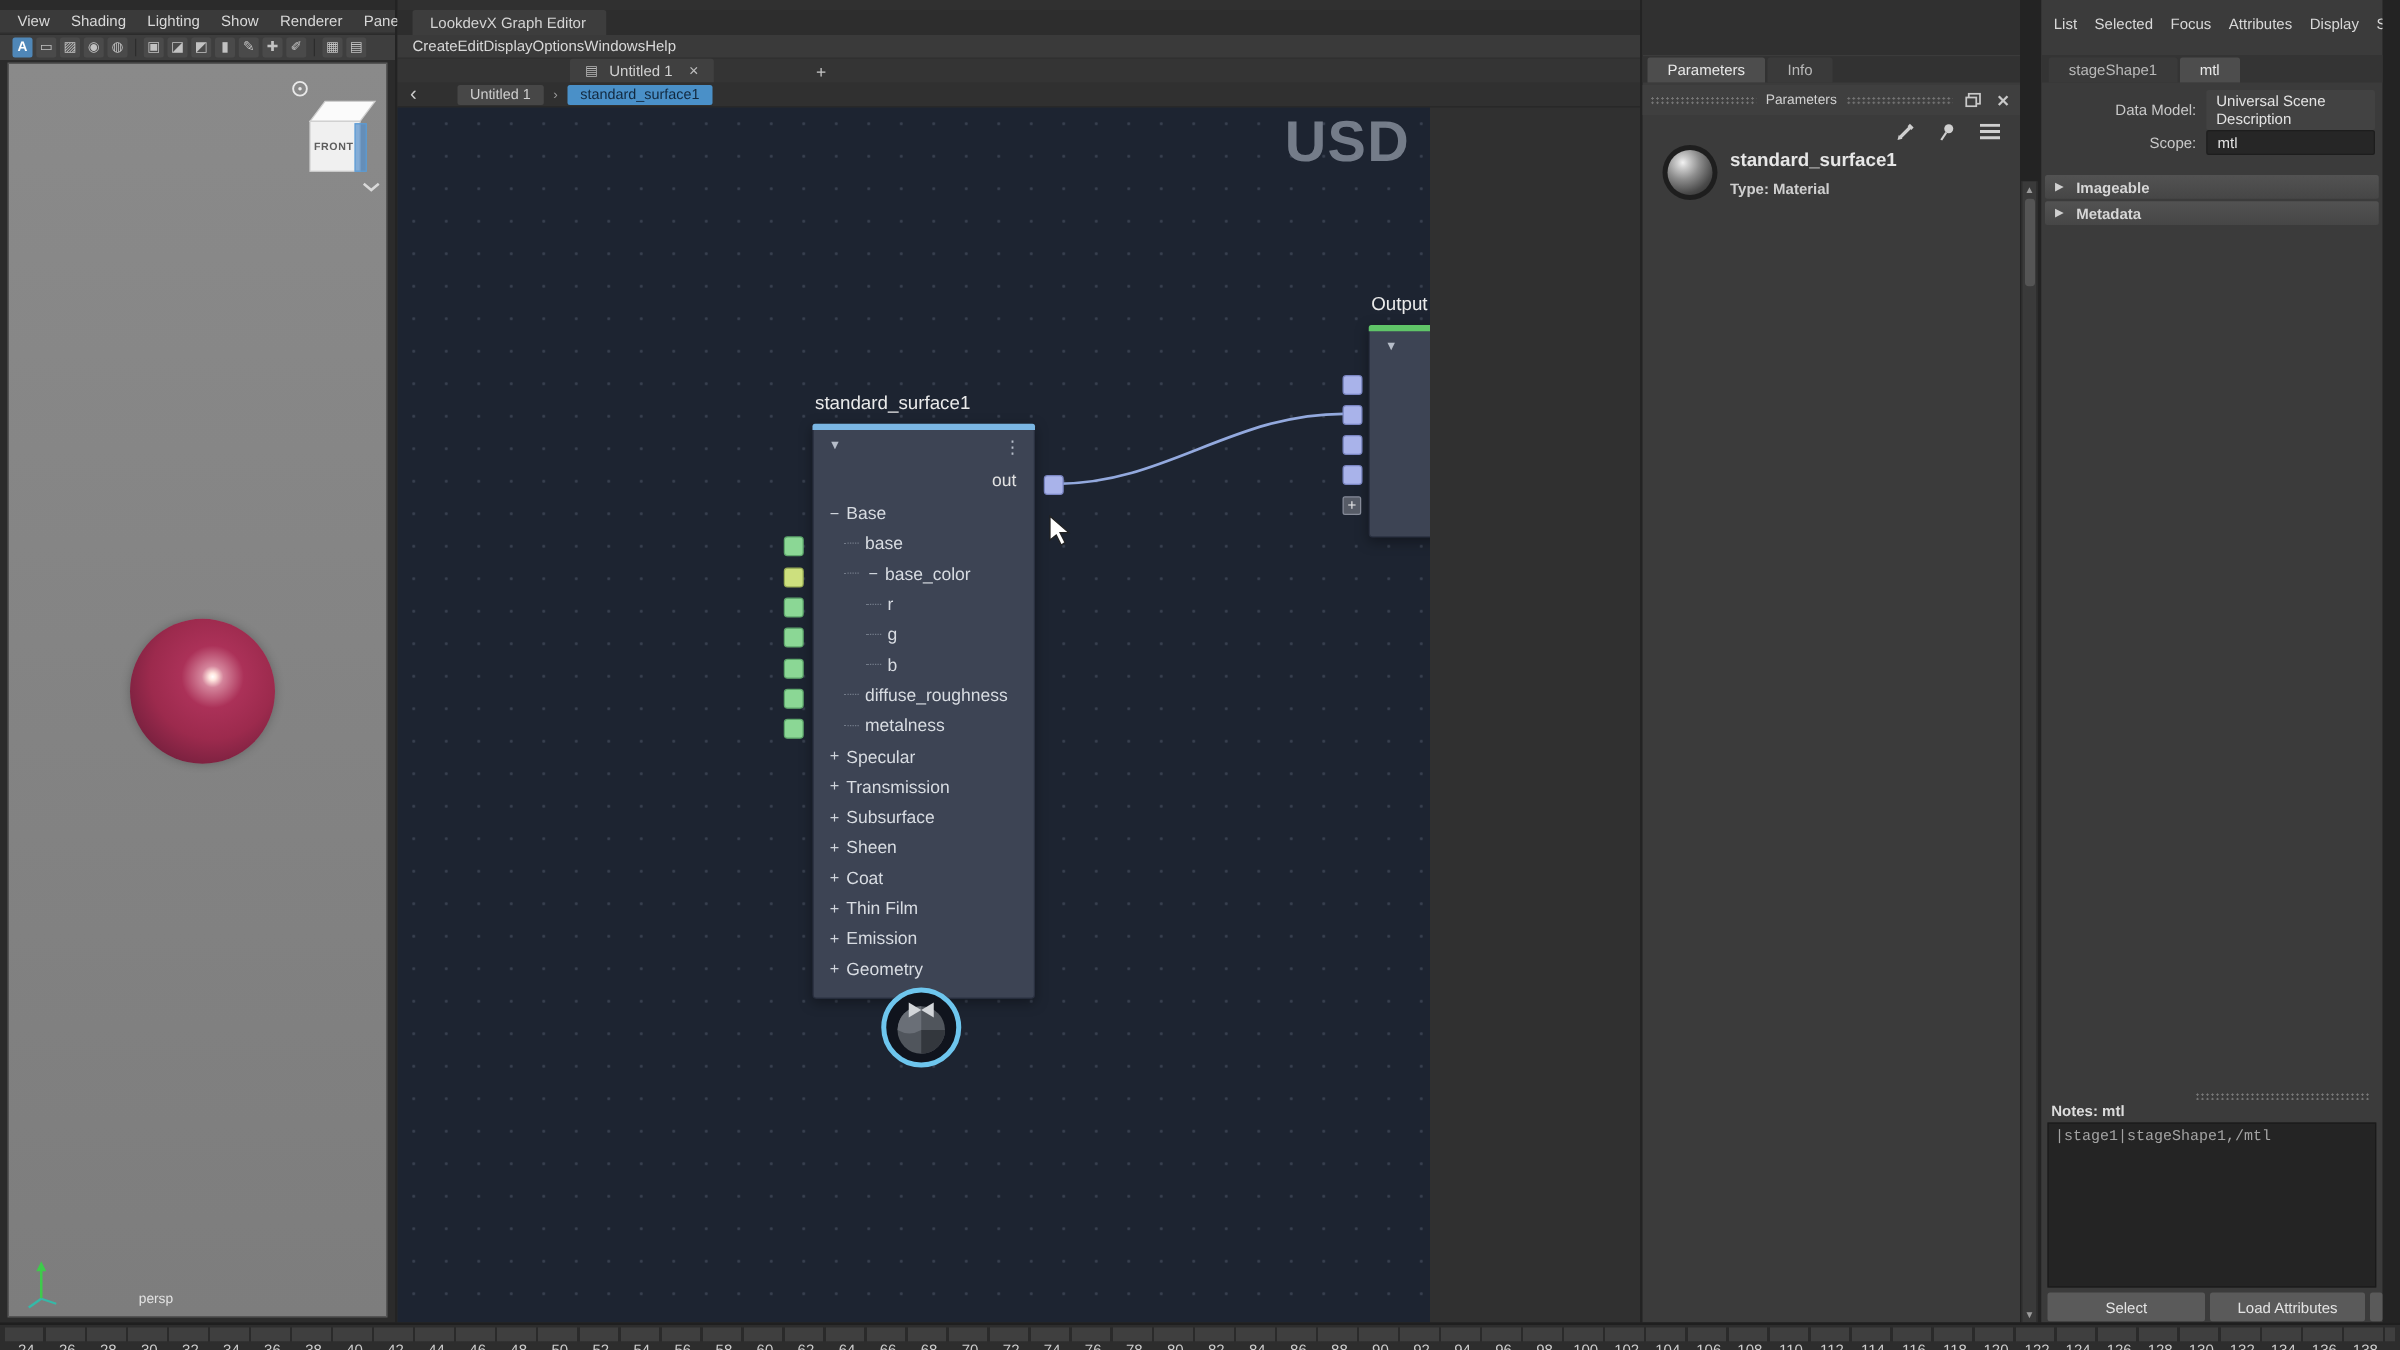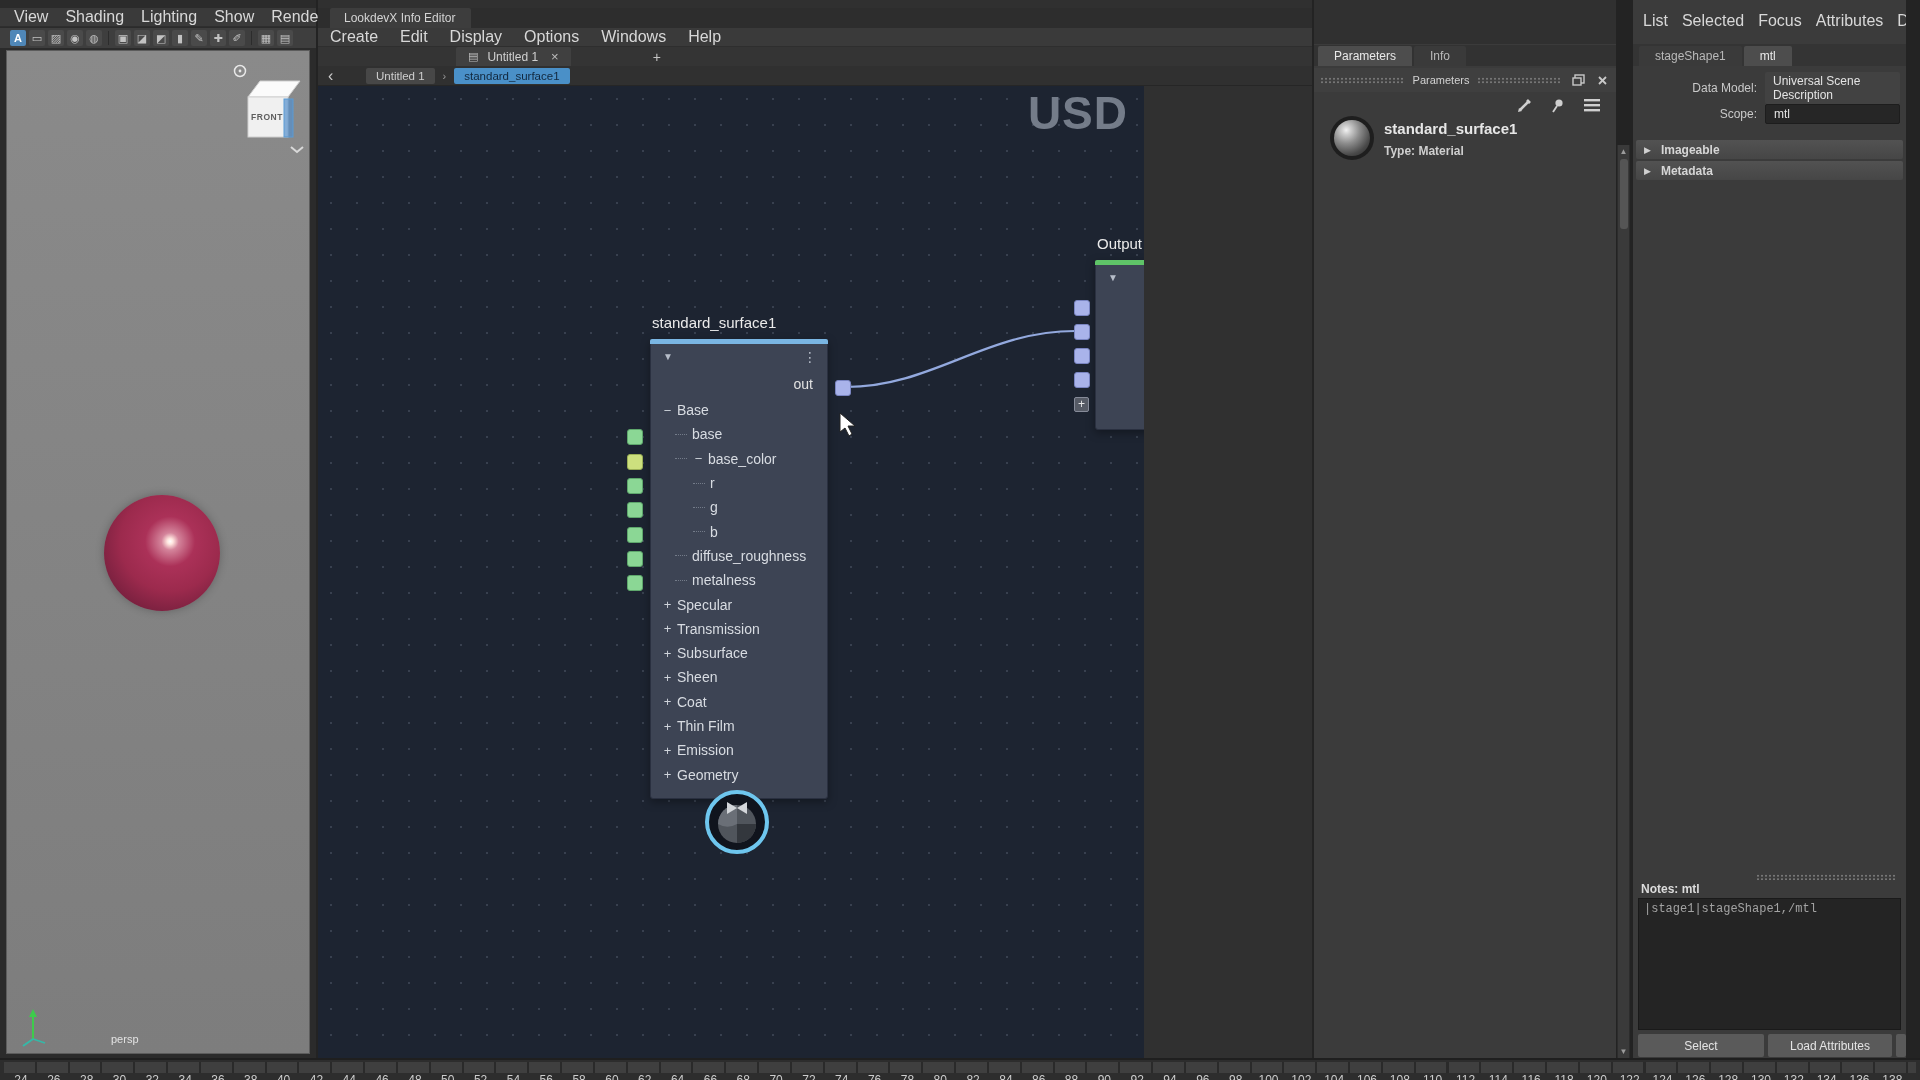--- a/index.html
+++ b/index.html
@@ -5,21 +5,21 @@
   * { margin:0; padding:0; box-sizing:border-box; }
   html,body { width:1920px; height:1080px; overflow:hidden; background:#232323;
     font-family:"Liberation Sans","DejaVu Sans",sans-serif; }
   #app { position:relative; width:1920px; height:1080px; }
   section { position:absolute; }
 
   
   .vp { left:0; top:0; width:316px; height:1058px; background:#2b2b2b; }
   .vp-menubar { position:absolute; left:0; top:8px; width:100%; height:19px; background:#3a3a3a;
     display:flex; align-items:center; gap:17px; padding-left:14px; border-bottom:1px solid #2e2e2e;}
-  .menu-item { font-size:16px; color:#d8d8d8; white-space:nowrap; cursor:default; }
+  .menu-item { font-size:12px; color:#d8d8d8; white-space:nowrap; cursor:default; }
   .vp-toolbar { position:absolute; left:0; top:28px; width:100%; height:20px; background:#3e3e3e;
     display:flex; align-items:center; gap:3px; padding-left:10px; overflow:hidden; }
   .ticon { width:16px; height:16px; font-size:11px; line-height:16px; text-align:center;
     color:#c2c2c2; background:#4a4a4a; border-radius:2px; flex:0 0 auto; }
   .ticon.active { background:#4f87b8; color:#fff; font-weight:bold; }
   .tsep { width:1px; height:14px; background:#2c2c2c; margin:0 3px; flex:0 0 auto; }
   .vp-canvas { position:absolute; left:6px; top:50px; width:304px; height:1004px;
     background:linear-gradient(#8a8a8a, #7d7d7d); border:1px solid #5c5c5c; }
   .sphere { position:absolute; left:97px; top:444px; width:116px; height:116px; border-radius:50%;
     background:radial-gradient(circle at 57% 40%, #ffffff 0%, #ffe6df 3%, #d4849b 9%, #ab3158 26%,
@@ -28,21 +28,21 @@
   .persp-label { position:absolute; left:104px; bottom:8px; font-size:11px; color:#e3e3e3; }
   .viewcube { position:absolute; left:220px; top:8px; }
   .axis-gizmo { position:absolute; left:10px; bottom:6px; }
 
   
   .ge { left:318px; top:0; width:994px; height:1058px; background:#303030; }
   .ge-titlebar { position:absolute; left:0; top:8px; width:100%; height:20px; background:#2d2d2d; }
   .ge-title-tab { display:inline-block; margin-left:12px; padding:3px 16px 3px 14px; background:#3d3d3d;
     color:#d4d4d4; font-size:12px; border-radius:2px 2px 0 0; }
   .ge-menubar { position:absolute; left:0; top:28px; width:100%; height:19px; background:#3a3a3a;
-    display:flex; align-items:center; gap:22px; padding-left:12px; border-bottom:1px solid #2e2e2e; }
+    display:flex; align-items:center; padding-left:12px; border-bottom:1px solid #2e2e2e; }
   .ge-tabbar { position:absolute; left:0; top:47px; width:100%; height:19px; background:#343434;
     display:flex; align-items:center; }
   .ge-doc-tab { margin-left:138px; height:19px; display:flex; align-items:center; gap:9px;
     background:#404040; padding:0 12px 0 12px; border-radius:2px 2px 0 0; }
   .ge-doc-icon { font-size:11px; color:#b9b9b9; }
   .ge-doc-label { font-size:12px; color:#d0d0d0; }
   .ge-close { font-size:13px; color:#bdbdbd; margin-left:4px; }
   .ge-addtab { margin-left:74px; font-size:14px; color:#c4c4c4; padding:0 8px; }
   .ge-breadcrumb { position:absolute; left:0; top:66px; width:100%; height:20px; background:#303030;
     display:flex; align-items:center; border-bottom:1px solid #262626; }
@@ -202,21 +202,21 @@
         <polygon points="16,8 12,16 20,16" fill="#3ecb4b"></polygon>
         <line x1="16" y1="38" x2="6" y2="45" stroke="#35b9a8" stroke-width="2"></line>
         <line x1="16" y1="38" x2="28" y2="42" stroke="#35b9a8" stroke-width="1.5"></line>
       </svg>
       <div class="persp-label">persp</div>
     </div>
   </section>
 
   <section class="ge">
     <div class="ge-titlebar">
-      <div class="ge-title-tab">LookdevX Info Editor</div>
+      <div class="ge-title-tab">LookdevX Graph Editor</div>
     </div>
     <div class="ge-menubar" id="ge-menus">
         <span class="menu-item">Create</span>
         <span class="menu-item">Edit</span>
         <span class="menu-item">Display</span>
         <span class="menu-item">Options</span>
         <span class="menu-item">Windows</span>
         <span class="menu-item">Help</span>
       </div>
     <div class="ge-tabbar">

